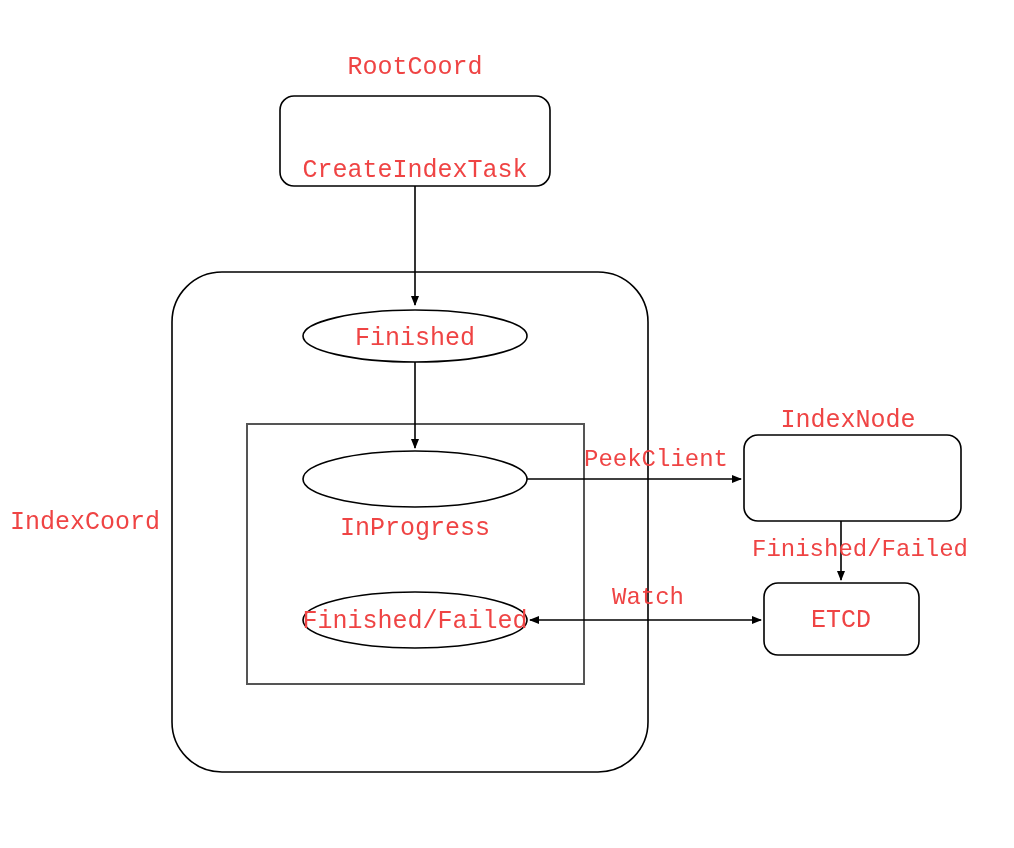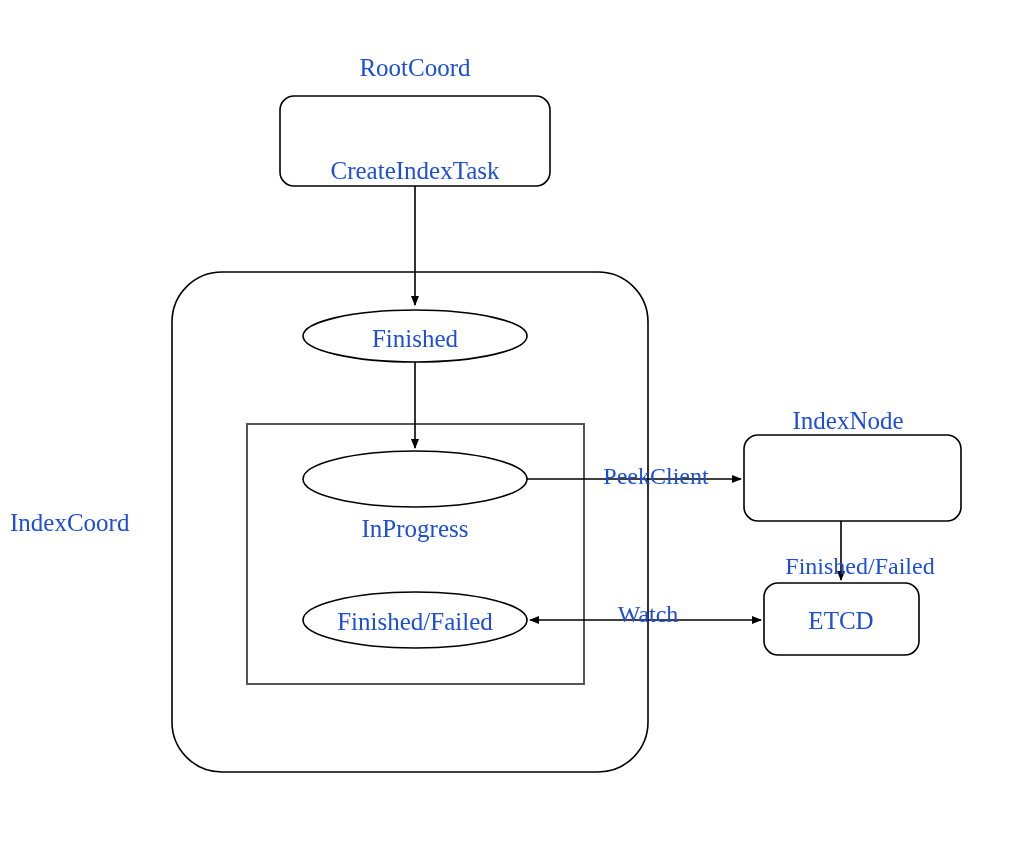--- a/index.html
+++ b/index.html
@@ -17,34 +17,33 @@
   }
   svg.layer {
     position: absolute;
     left: 0;
     top: 0;
     width: 1014px;
     height: 848px;
   }
   .lbl {
     position: absolute;
-    font-family: Liberation Serif, serif;
-    color: #1d4ed8;
+    font-family: Liberation Mono, monospace;
+    color: #ef4444;
     white-space: nowrap;
     line-height: 1;
   }
   .lbl-center {
     transform: translate(-50%, -50%);
   }
   .node-text {
     font-size: 25px;
   }
   .edge-text {
     font-size: 24px;
-    margin-top: 16px;
   }
   .group-text {
     font-size: 25px;
   }
 </style>
 </head>
 <body>
 
 <div id="canvas">
 

